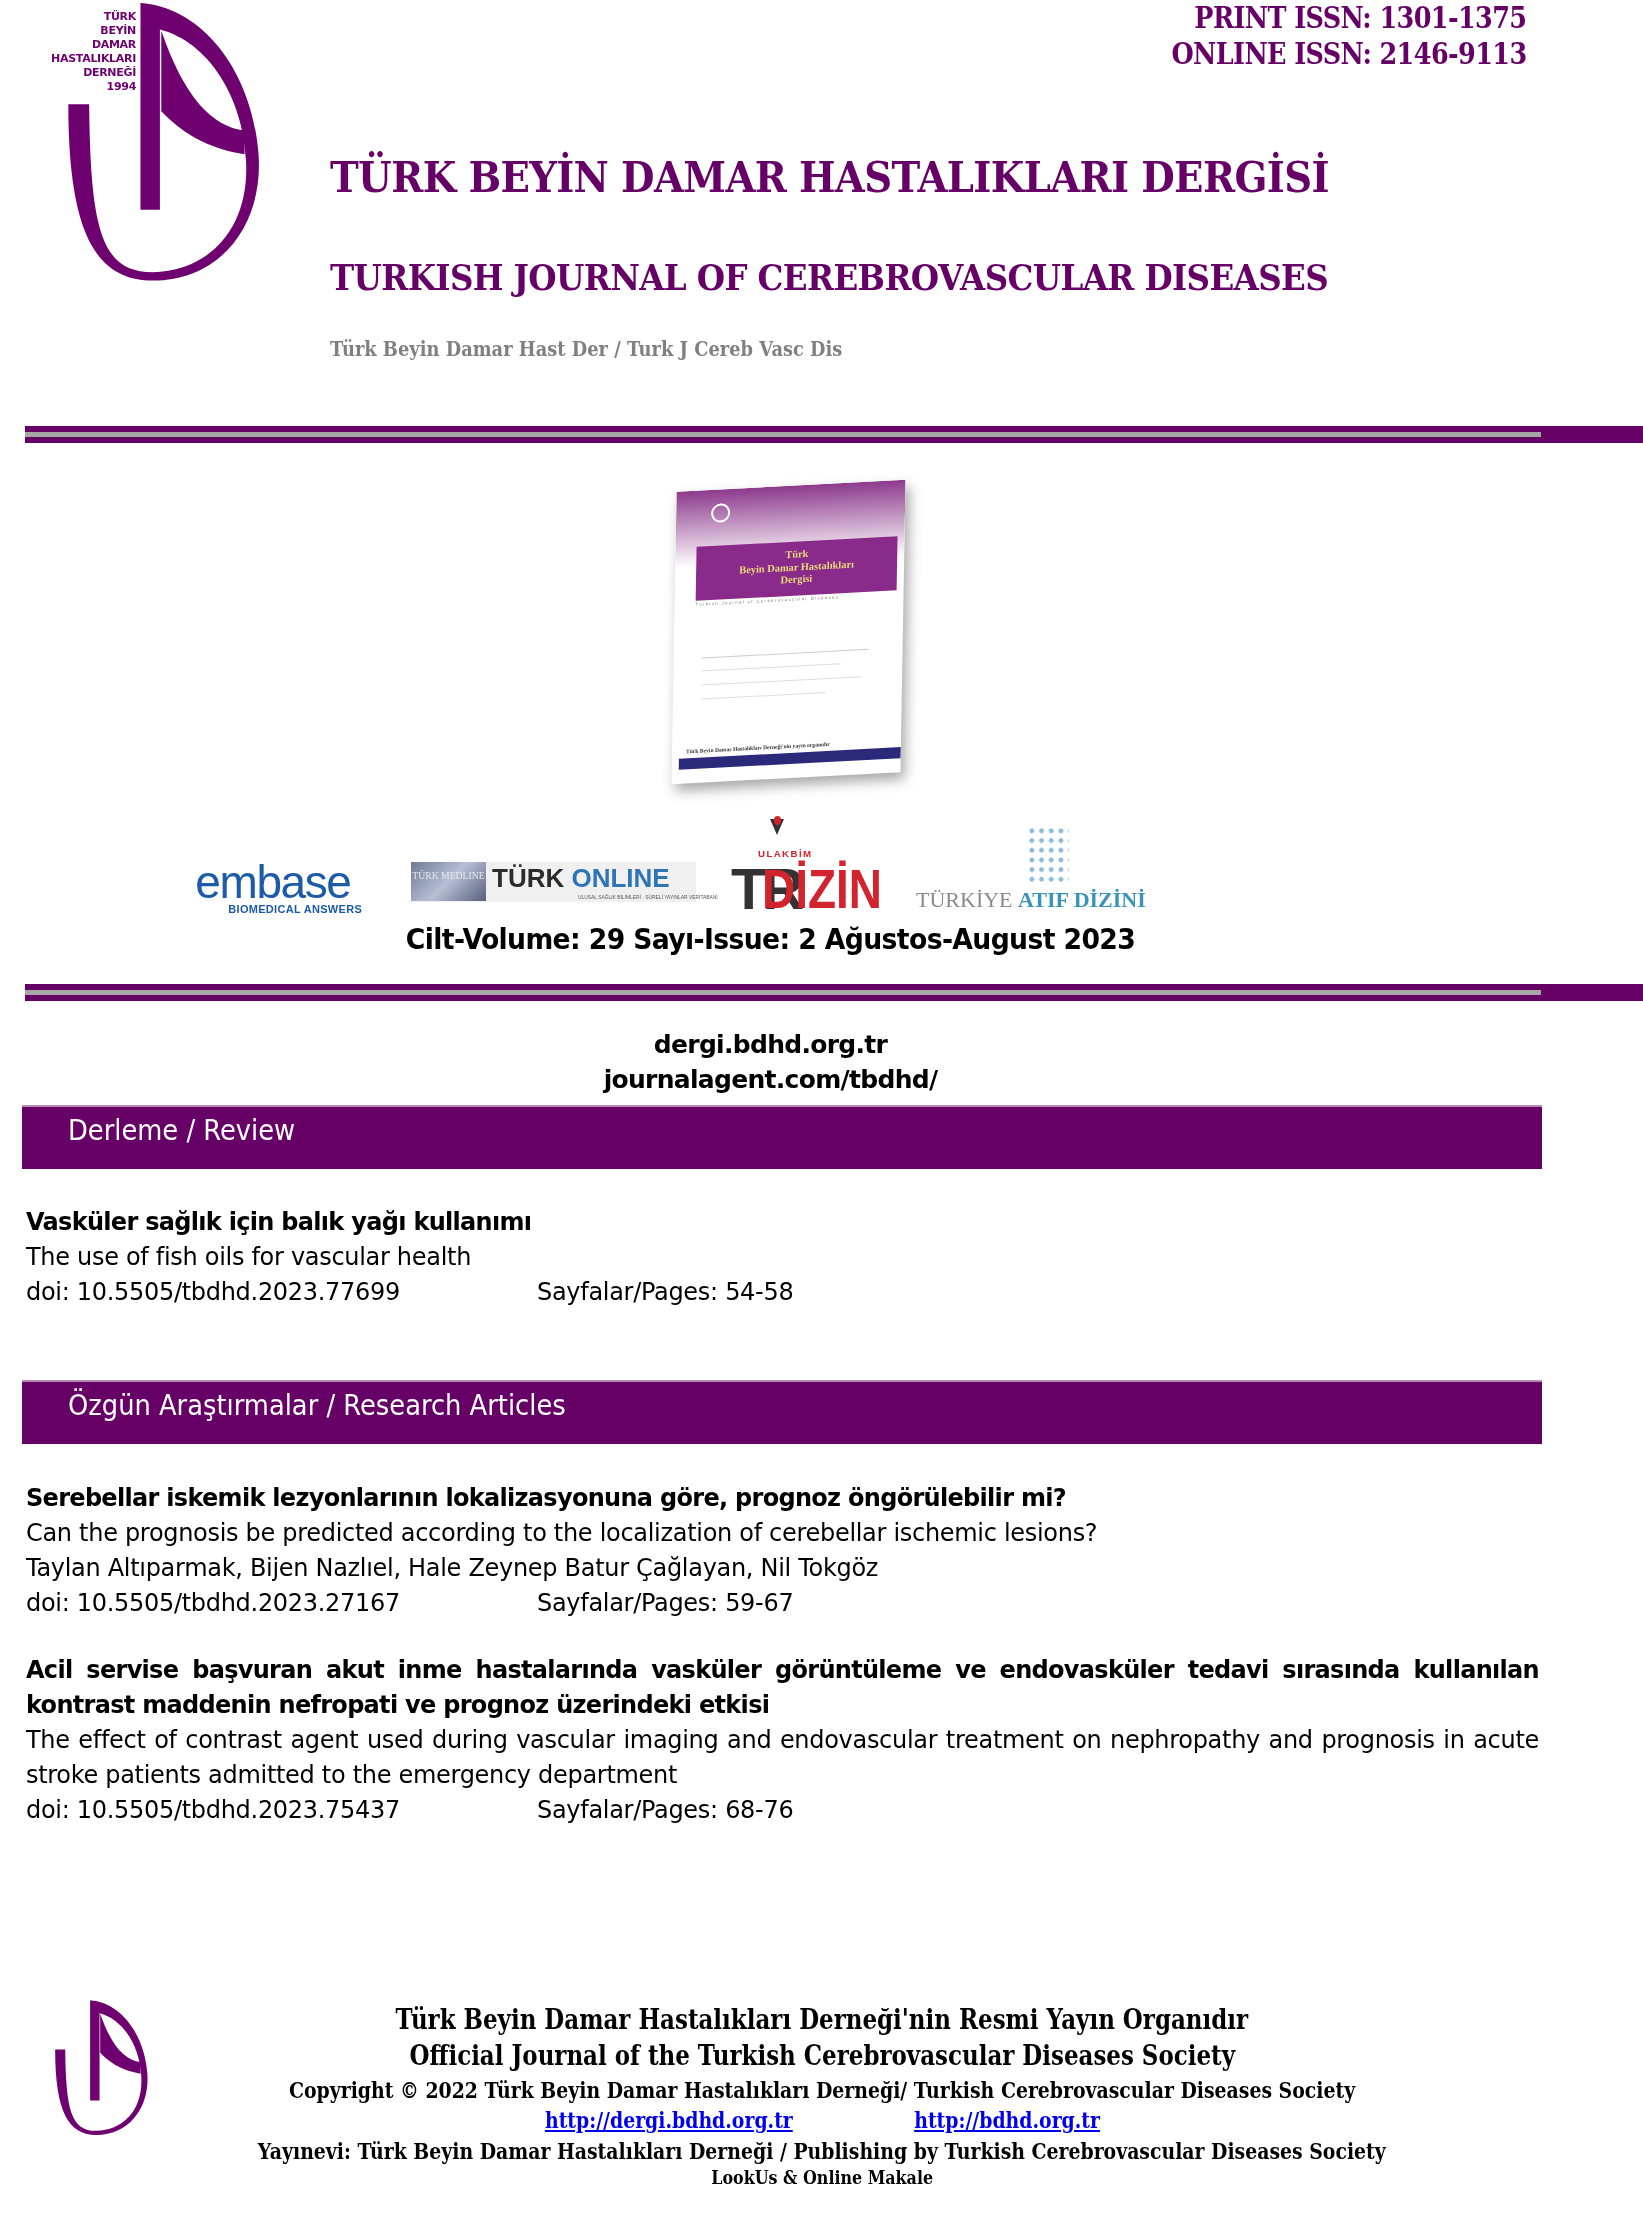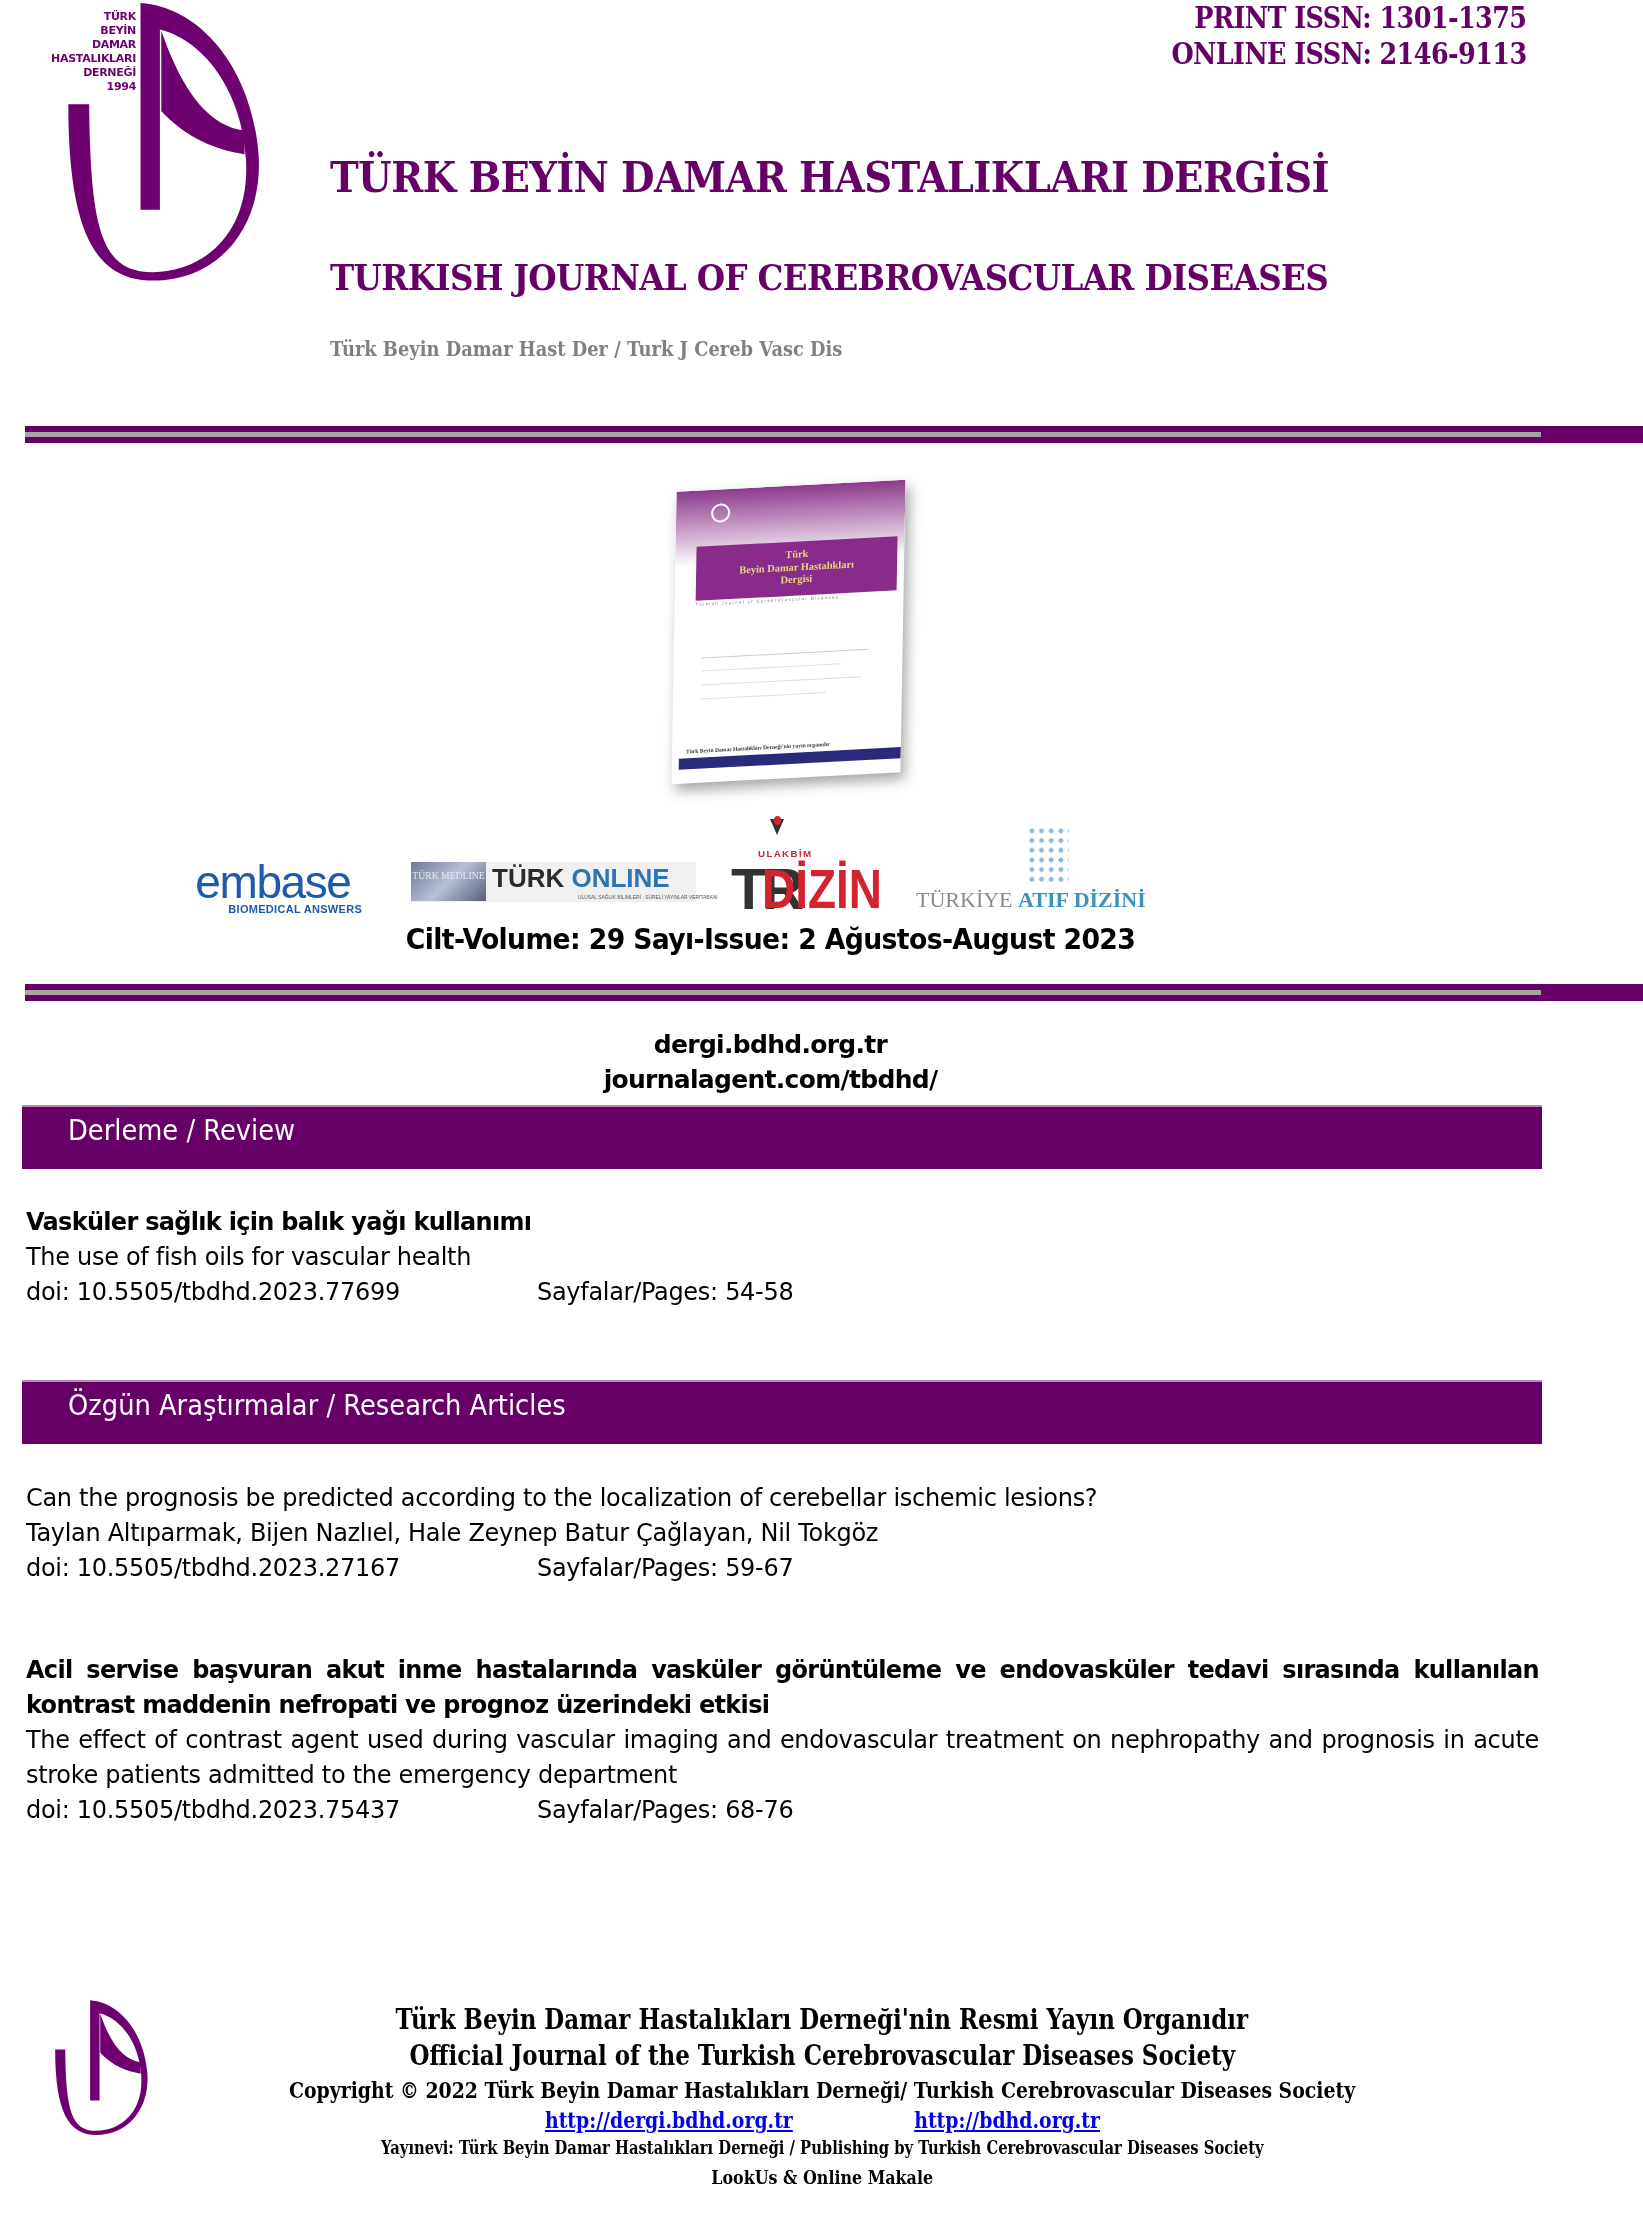--- a/index.html
+++ b/index.html
@@ -58,21 +58,21 @@
   .justify { text-align: justify; text-align-last: left; }
 
   
   .logo-foot { left: 39px; top: 1999px; width: 111px; height: 146px; }
   .foot { left: 0; width: 1644px; text-align: center; font-family: "DejaVu Serif", serif; font-weight: bold; white-space: nowrap; }
   .foot > span { display: inline-block; transform: scaleX(0.82); }
   .foot.f1 { top: 2003px; font-size: 28px; }
   .foot.f2 { top: 2039px; font-size: 28px; }
   .foot.f3 { top: 2076px; font-size: 23px; }
   .foot.f4 { top: 2106px; font-size: 23px; }
-  .foot.f5 { top: 2137px; font-size: 18px; }
+  .foot.f5 { top: 2137px; font-size: 23px; }
   .foot.f6 { top: 2166px; font-size: 19.4px; }
   .foot a { color: #0000ee; text-decoration: underline; }
 </style>
 </head>
 <body>
 
 <div class="abs logo-main">
   <svg width="229" height="285" viewBox="0 0 330 410">
     <path d="M152 4 L152 302 L180 302 L180 42 C 250 60, 300 140, 304 230 C 310 330, 250 390, 170 392 C 95 392, 80 330, 78 150 L 48 150 C 48 340, 90 404, 170 404 C 270 404, 330 320, 322 220 C 312 100, 240 10, 152 4 Z" fill="#6f006f"></path>
     <path d="M182 160 C 220 200, 260 215, 302 222 L 302 188 C 255 182, 215 140, 182 44 Z" fill="#6f006f"></path>
@@ -160,20 +160,21 @@
     <span class="line">doi: 10.5505/tbdhd.2023.77699</span>
     <span class="pages line" style="left:511px;">Sayfalar/Pages: 54-58</span>
   </div>
 </div>
 
 <div class="abs section" style="top:1380px;height:64px;padding-top:7px;">
   <span>Özgün Araştırmalar / Research Articles</span>
 </div>
 
 <div class="abs article" style="top:1481px;">
+  <div class="t">Serebellar iskemik lezyonlarının lokalizasyonuna göre, prognoz öngörülebilir mi?</div>
   <div class="line">Can the prognosis be predicted according to the localization of cerebellar ischemic lesions?</div>
   <div class="line">Taylan Altıparmak, Bijen Nazlıel, Hale Zeynep Batur Çağlayan, Nil Tokgöz</div>
   <div class="doi-row">
     <span class="line">doi: 10.5505/tbdhd.2023.27167</span>
     <span class="pages line" style="left:511px;">Sayfalar/Pages: 59-67</span>
   </div>
 </div>
 
 <div class="abs article" style="top:1653px;">
   <div class="t justify">Acil servise başvuran akut inme hastalarında vasküler görüntüleme ve endovasküler tedavi sırasında kullanılan kontrast maddenin nefropati ve prognoz üzerindeki etkisi</div>

